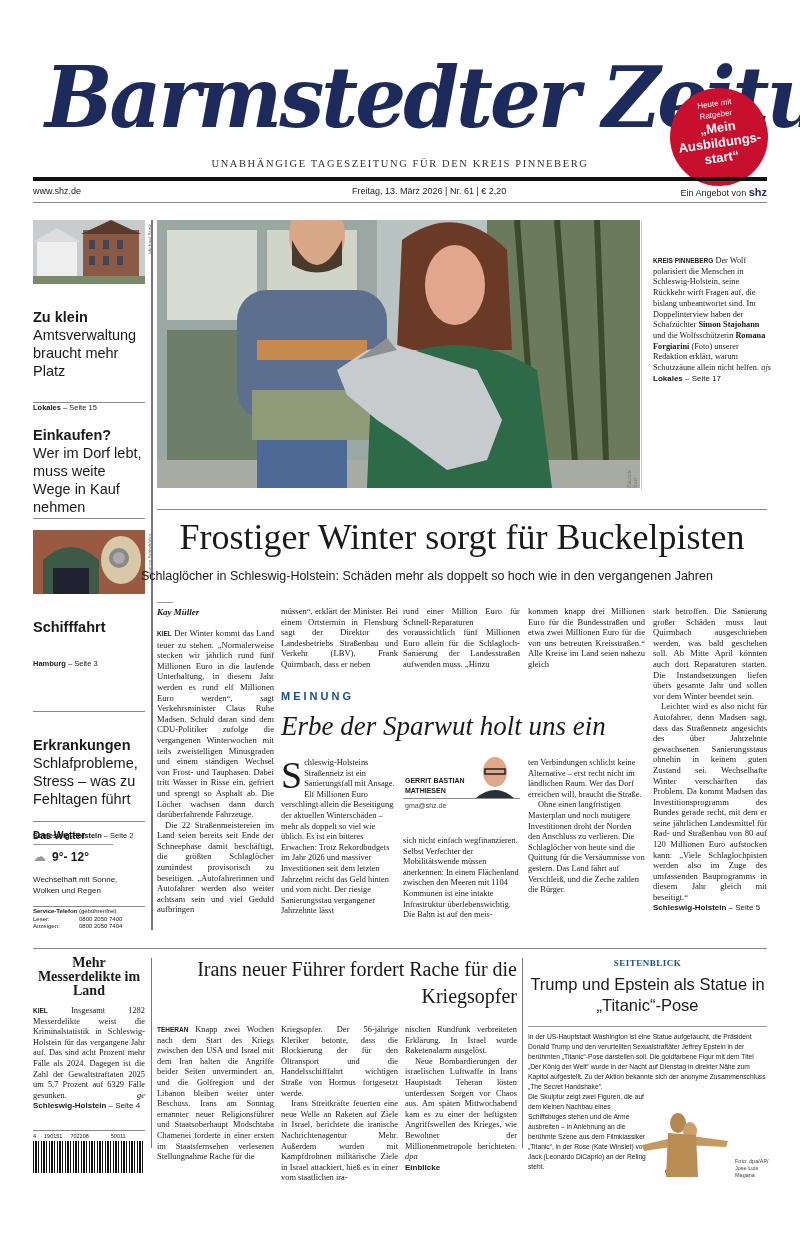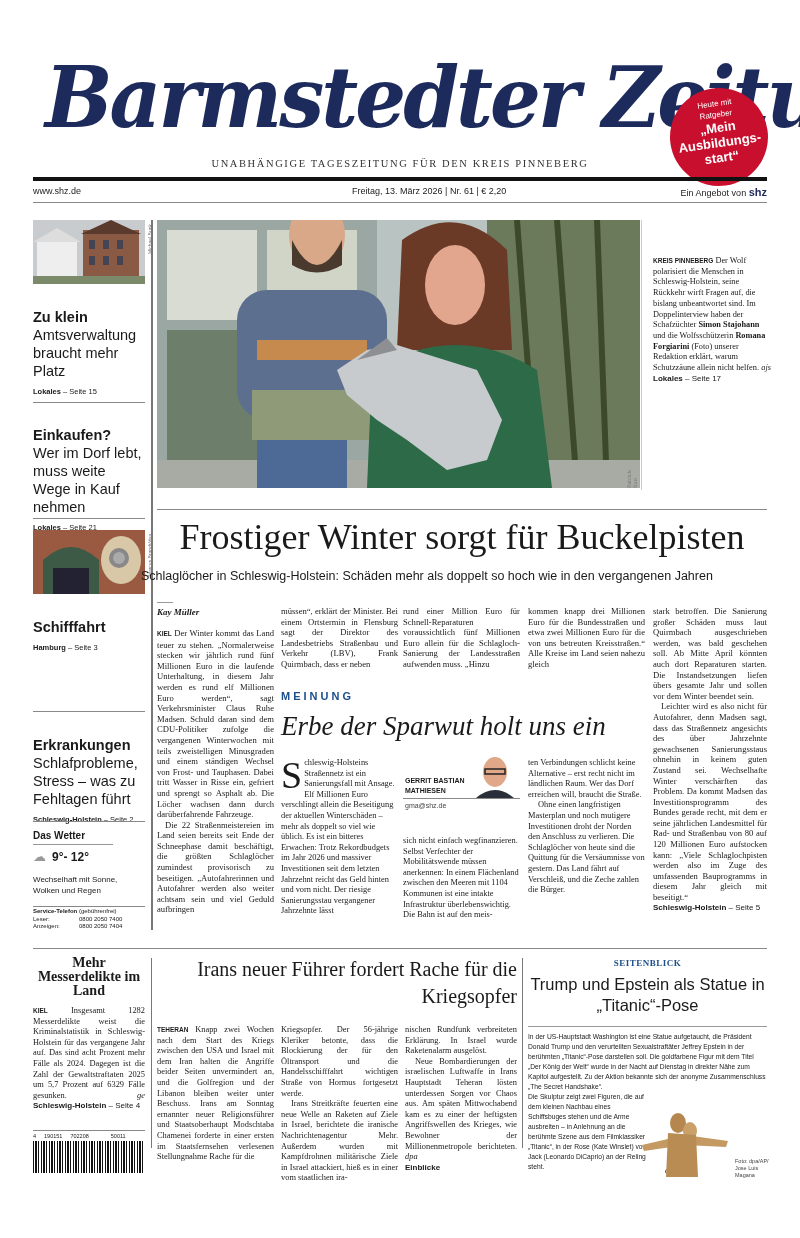--- a/index.html
+++ b/index.html
@@ -17,21 +17,21 @@
 #provider b{font-weight:900;color:#1c2a5c;font-size:11px}
 #badge{left:670px;top:88px;width:98px;height:98px;border-radius:50%;background:#c8102e;color:#fff;text-align:center;transform:rotate(-8deg);padding-top:10px}
 #badge .small{font-size:8px;line-height:11px}
 #badge .big{font-size:13px;font-weight:bold;line-height:15px}
 
 .lcol{left:33px;width:112px}
 .teaser-img{width:112px;height:64px;position:relative}
 .credit{position:absolute;right:-8px;top:4px;font-size:5px;color:#777;writing-mode:vertical-rl;transform:rotate(180deg)}
 .t-kicker{font-size:14.5px;font-weight:bold;line-height:18px;margin-top:24px}
 .t-head{font-size:14.5px;line-height:18px}
-.t-ref{font-size:7.5px;margin-top:7px}
+.t-ref{font-size:7.5px;margin-top:23px}
 .t-ref b{font-weight:bold}
 .hr-l{height:1px;background:#888;width:112px}
 .vrule{width:2px;background:#777}
 
 .body9{font-size:8.6px;line-height:10.6px;text-align:justify;font-family:"Liberation Serif",serif}
 .loc{font-family:"Liberation Sans",sans-serif;font-weight:bold;font-size:6.5px;text-transform:uppercase}
 .ref{font-family:"Liberation Sans",sans-serif;font-size:8px;font-weight:bold}
 .ref span{font-weight:normal}
 </style>
 </head>

